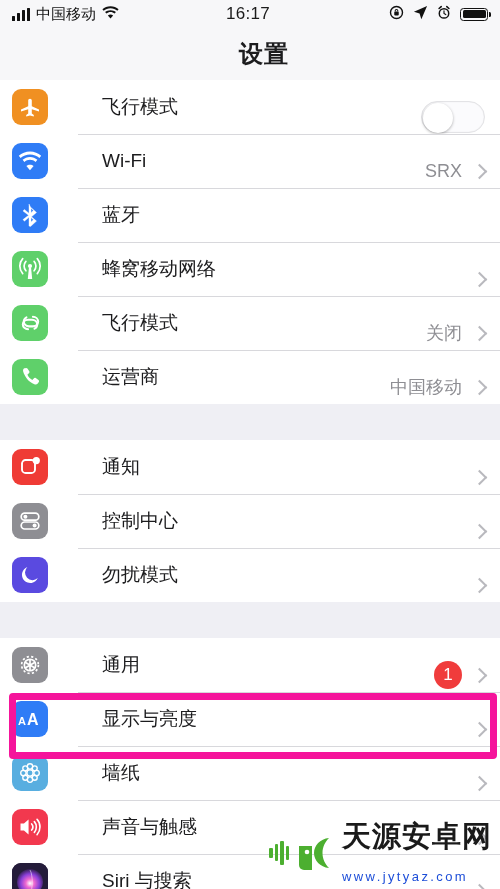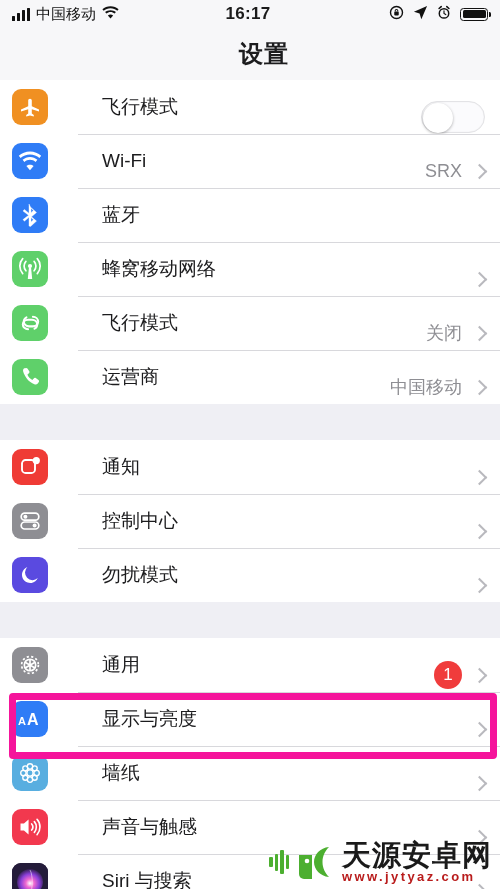--- a/index.html
+++ b/index.html
@@ -11,21 +11,21 @@
   }
   #screen { position: relative; width: 500px; height: 889px; background: #efeff4; }
 
   
   .statusbar {
     position: relative; height: 28px; background: #f7f7f9;
     display: flex; align-items: center; padding: 0 12px;
   }
   .sb-left { display: flex; align-items: center; gap: 6px; }
   .sb-center { position: absolute; left: 0; right: 4px; text-align: center;
-    font-size: 17px; font-weight: bold; color: #1b1b1b; letter-spacing: .3px; }
+    font-size: 17px; font-weight: normal; color: #1b1b1b; letter-spacing: .3px; }
   .sb-right { margin-left: auto; display: flex; align-items: center; gap: 9px; position: relative; z-index: 2; }
   .sb-carrier { font-size: 15px; color: #111; font-weight: 500; }
   .bars { display: flex; align-items: flex-end; gap: 2px; height: 13px; }
   .bars i { width: 3px; background: #111; border-radius: .5px; display: block; }
   .bars i:nth-child(1) { height: 5px; }
   .bars i:nth-child(2) { height: 8px; }
   .bars i:nth-child(3) { height: 11px; }
   .bars i:nth-child(4) { height: 13px; }
   .battery { width: 28px; height: 13px; border: 1.6px solid #111; border-radius: 3.5px;
     position: relative; padding: 1.5px; }
@@ -68,21 +68,21 @@
 
   
   .highlight { position: absolute; left: 9px; top: 693px; width: 488px; height: 66px;
     border: 7px solid #f5149b; border-radius: 4px; pointer-events: none; z-index: 5; }
 
   
   .watermark { position: absolute; right: 8px; bottom: 6px; display: flex;
     align-items: center; gap: 7px; z-index: 6; }
   .wm-text { display: flex; flex-direction: column; line-height: 1; }
   .wm-cn { font-size: 29px; font-weight: bold; color: #1a1a1a; letter-spacing: 1px; }
-  .wm-url { font-size: 13px; color: #b91c1c; letter-spacing: 2.4px; margin-top: 0; font-weight: bold; }
+  .wm-url { font-size: 13px; color: #1d4ed8; letter-spacing: 2.4px; margin-top: 19px; }
   .wm-bars { display: flex; align-items: center; gap: 2px; }
   .wm-bars i { width: 3.5px; background: #4caf30; display: block; border-radius: 1px; }
 </style>
 </head>
 <body>
 
 <div id="screen">
 
   <div class="statusbar">
     <div class="sb-left">

